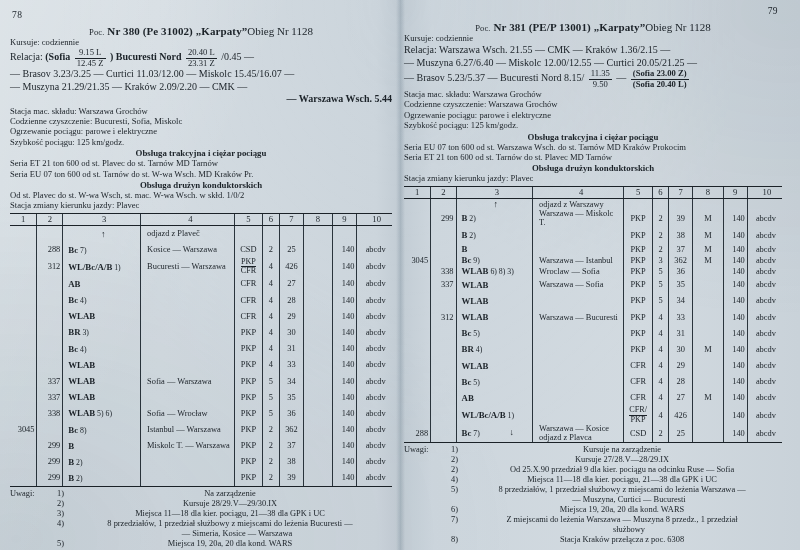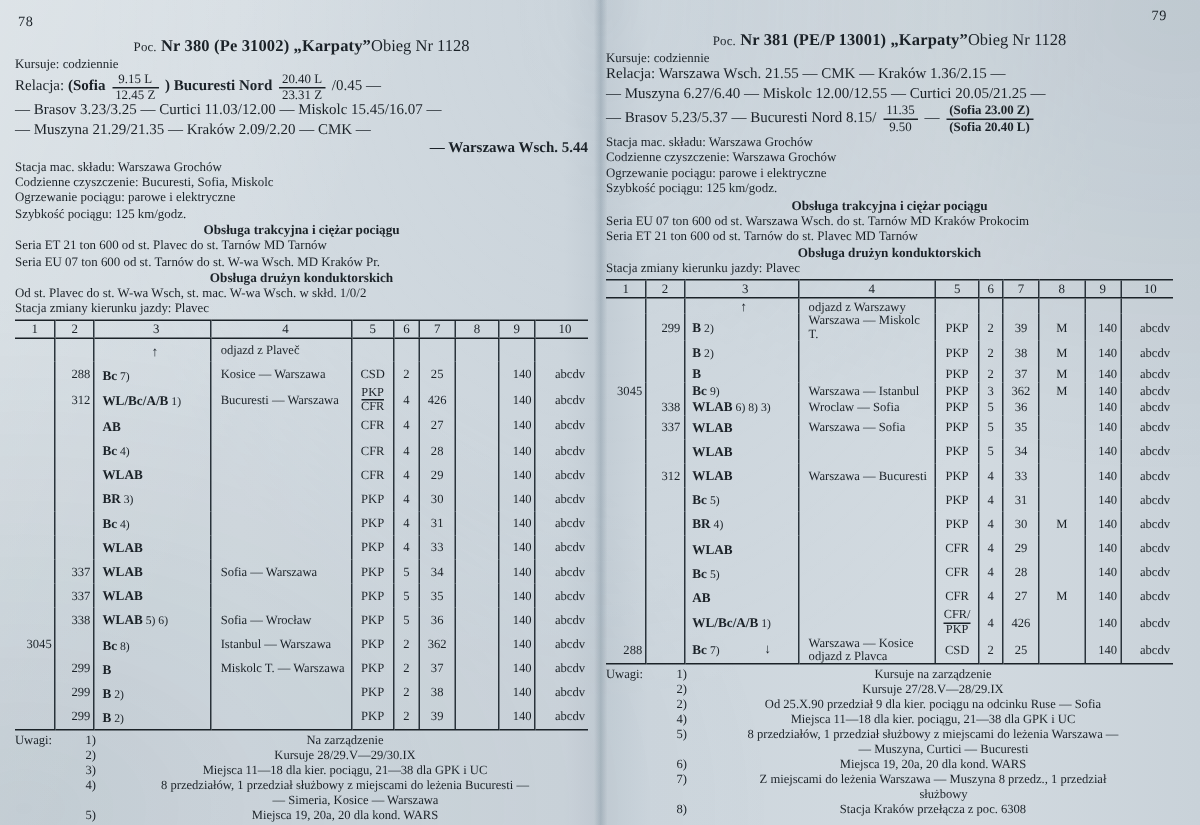--- a/index.html
+++ b/index.html
@@ -63,21 +63,21 @@
   .v{border-left:1px solid #2a343c;}
   .c1{width:26px;text-align:right;}
   .c2{width:26px;text-align:right;}
   .c3{width:86px;text-align:left;padding-left:5px !important;}
   .c4{width:116px;text-align:left;padding-left:6px !important;}
   .c5{width:28px;text-align:center;}
   .c6{width:16px;text-align:center;}
   .c7{width:24px;text-align:center;}
   .c8{width:38px;text-align:center;}
   .c9{width:24px;text-align:right;}
-  .c10{width:34px;text-align:right;padding-left:4px !important;}
+  .c10{width:34px;text-align:center;padding-left:4px !important;}
   tr.r{height:16.2px;}
   tr.rt{height:11px;}
   .bld{font-weight:bold;font-size:8.8px;}
   .ref{font-weight:normal;font-size:7.8px;}
   .arrow{display:block;text-align:center;font-size:9px;line-height:8px;}
   .stk{display:inline-block;text-align:center;line-height:8.6px;font-size:8.2px;}
   .stk .bot{border-top:1px solid #1b2228;display:block;}
 
   .uwagi{font-size:8.4px;line-height:10px;margin-top:2px;}
   .uwagi .lbl{float:left;width:40px;}

